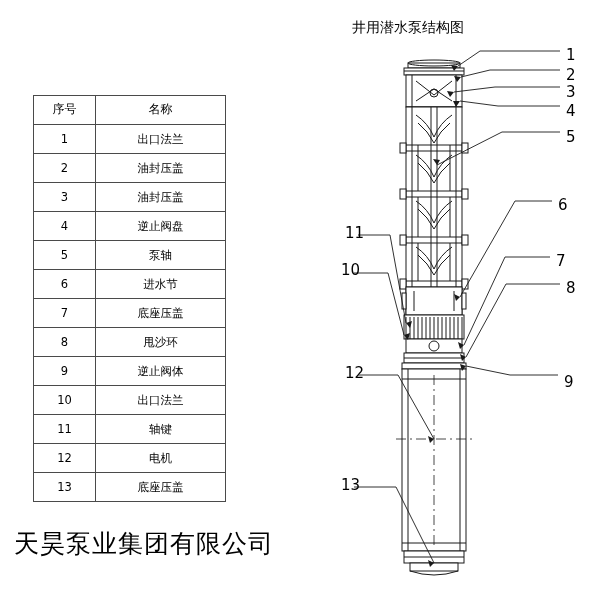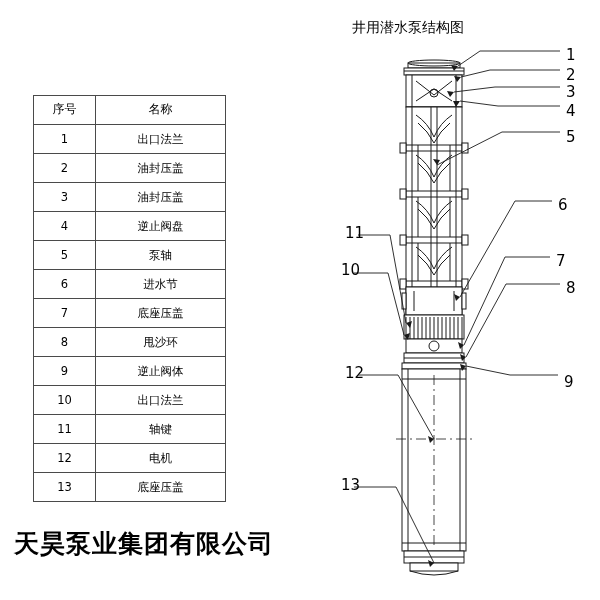--- a/index.html
+++ b/index.html
@@ -40,21 +40,21 @@
   }
   #legend-table col.c1 { width: 62px; }
   #legend-table col.c2 { width: 130px; }
 
   
   #company-name {
     position: absolute;
     left: 14px;
     top: 527px;
     font-size: 25px;
-    font-weight: bold;
+    font-weight: normal;
     letter-spacing: 1px;
     font-family: "DejaVu Sans", "Liberation Sans", sans-serif;
   }
 
   
   #diagram-title {
     position: absolute;
     left: 352px;
     top: 19px;
     font-size: 14px;

